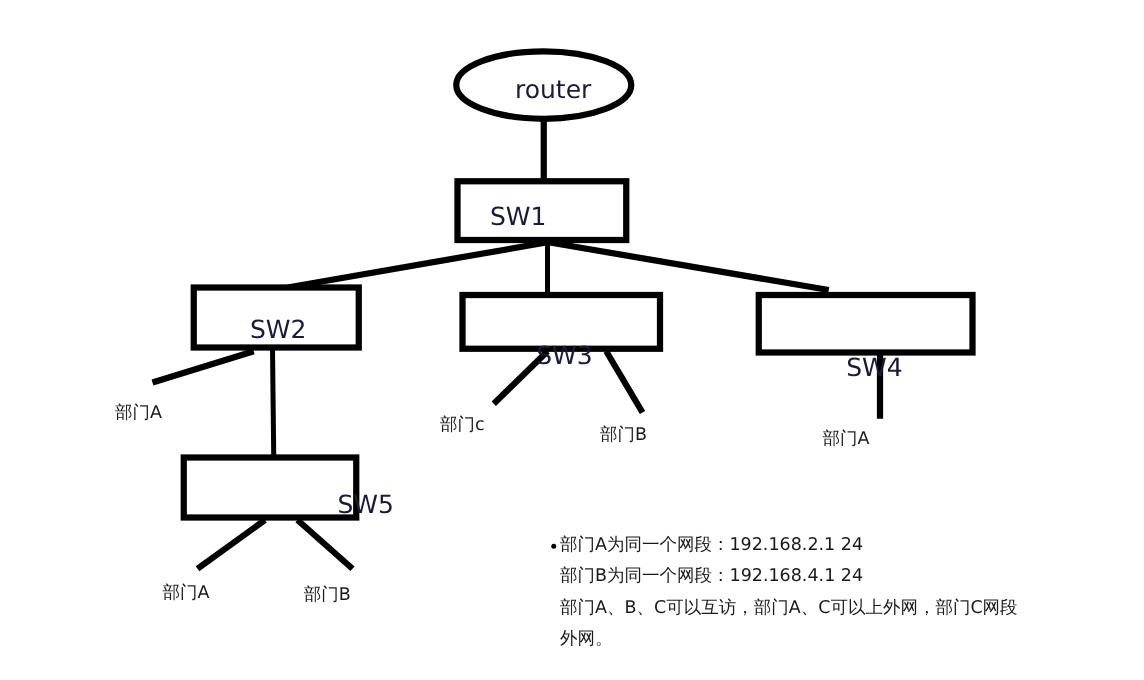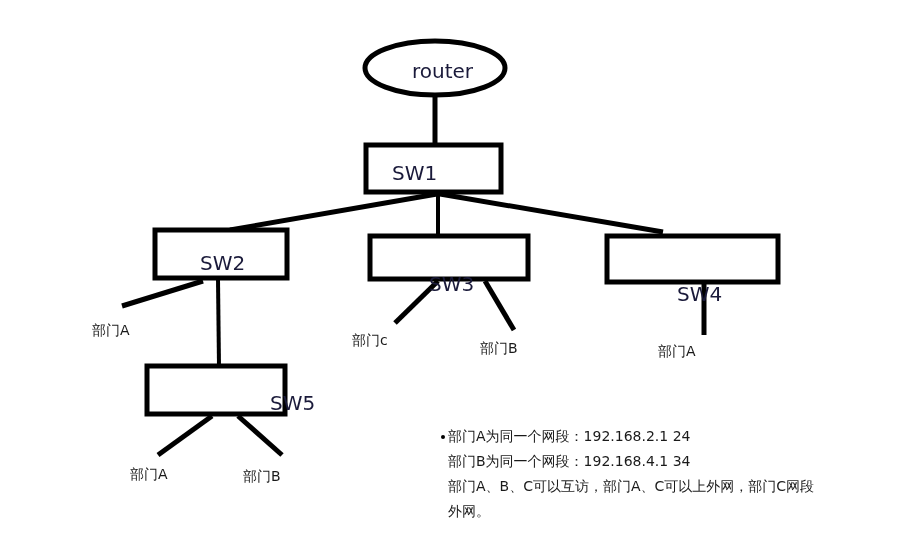--- a/index.html
+++ b/index.html
@@ -56,21 +56,21 @@
 <div class="lbl" style="left:658px; top:344px;">部门A</div>
 <div class="lbl" style="left:130px; top:467px;">部门A</div>
 <div class="lbl" style="left:243px; top:469px;">部门B</div>
 
 <div class="notes">
   <div class="line">
     <span class="bullet"></span>
     <span>部门A为同一个网段：192.168.2.1 24</span>
   </div>
   <div class="line">
-    <span>部门B为同一个网段：192.168.4.1 34</span>
+    <span>部门B为同一个网段：192.168.4.1 24</span>
   </div>
   <div class="line">
     <span>部门A、B、C可以互访，部门A、C可以上外网，部门C网段</span>
   </div>
   <div class="line">
     <span>外网。</span>
   </div>
 </div>
 
 </body></html>

